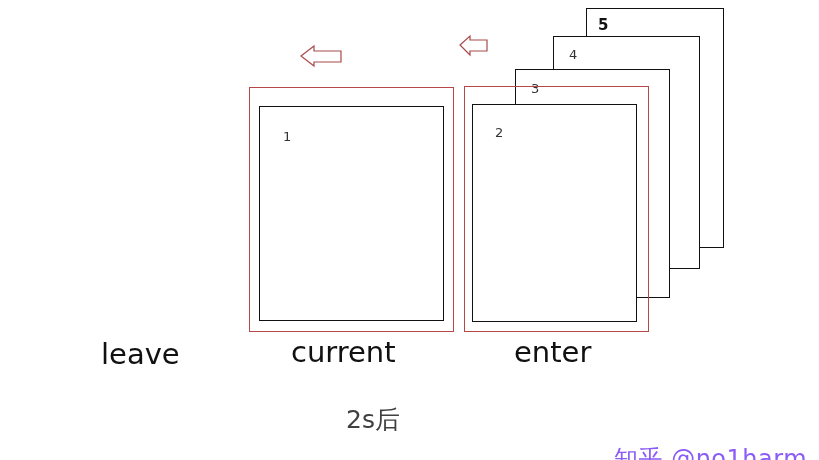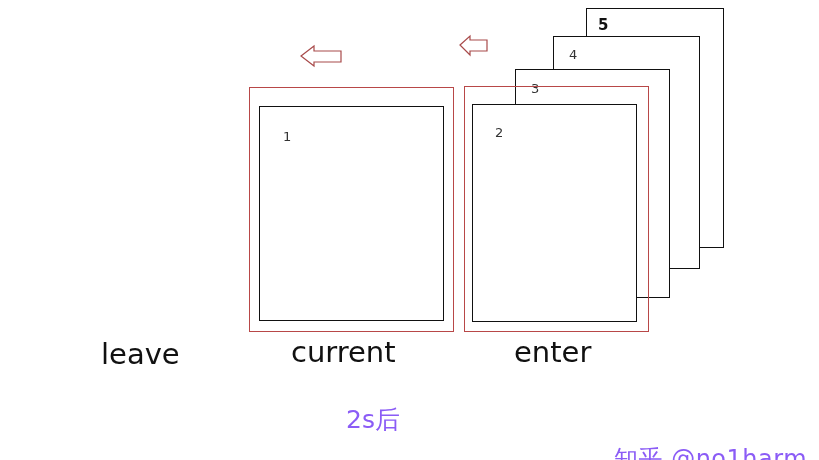--- a/index.html
+++ b/index.html
@@ -3,21 +3,21 @@
 <meta charset="utf-8">
 <style>
   html, body { margin:0; padding:0; background:#ffffff; }
   body { width:819px; height:460px; position:relative; overflow:hidden; font-family:"DejaVu Sans","Liberation Sans",sans-serif; }
   .abs { position:absolute; box-sizing:border-box; }
   .card { background:#ffffff; border:1.5px solid #111111; }
   .red { border:1.2px solid #b84848; background:transparent; }
   .num { position:absolute; font-size:13px; color:#333333; }
   .num-bold { font-size:15px; font-weight:bold; color:#111111; }
   .label { position:absolute; font-size:29px; color:#111111; line-height:1; }
-  .sub { position:absolute; font-size:25px; color:#8b5cf6; line-height:1; }
+  .sub { position:absolute; font-size:25px; color:#404040; line-height:1; }
   .watermark { position:absolute; font-size:24px; color:#8b5cf6; letter-spacing:0.5px; line-height:1;margin-top:31px; }
   svg.arrow { position:absolute; overflow:visible; }
 </style>
 </head>
 <body>
 
 <div class="abs card" style="left:586px; top:8px; width:138px; height:240px;">
   <span class="num num-bold" style="left:11px; top:7px;">5</span>
 </div>
 <div class="abs card" style="left:553px; top:36px; width:147px; height:233px;">

